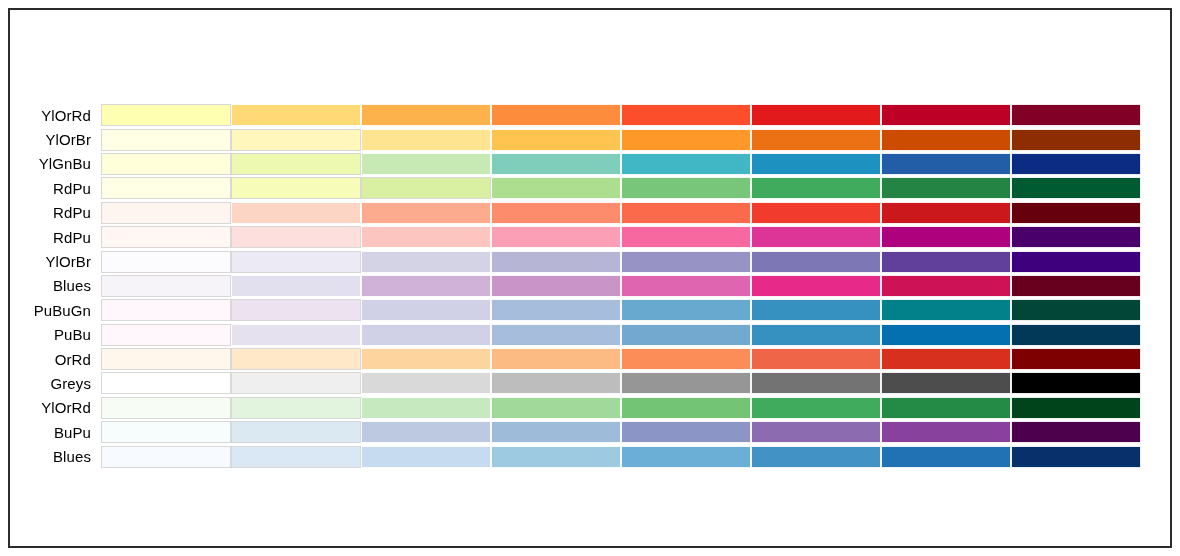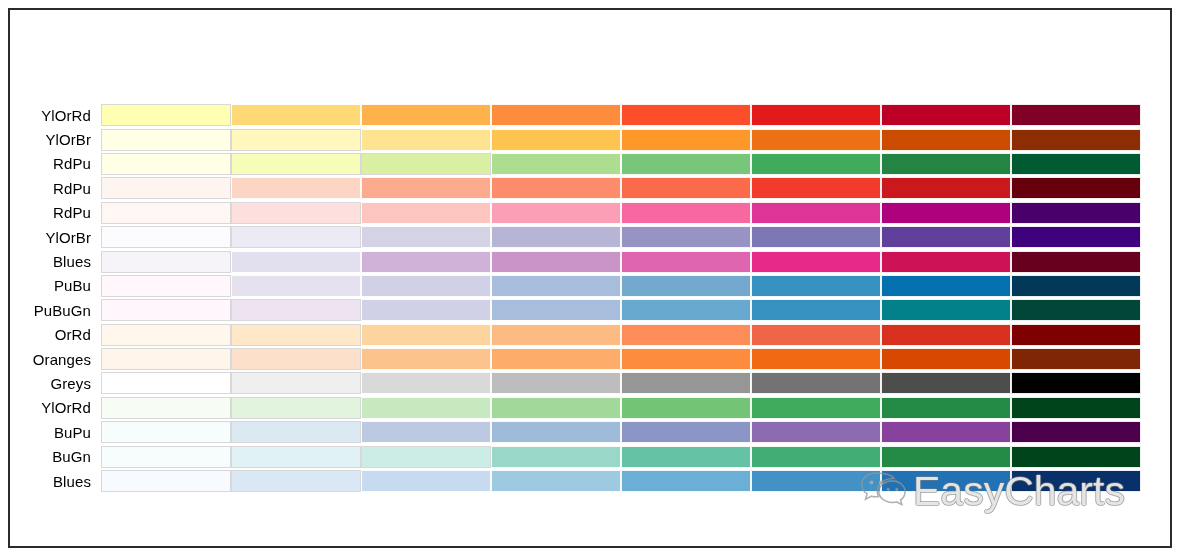--- a/index.html
+++ b/index.html
@@ -144,20 +144,33 @@
             <div class="band outline" title="YlOrBr 2" style="background: rgb(255, 247, 188);"></div>
             <div class="band" title="YlOrBr 3" style="background: rgb(254, 227, 145);"></div>
             <div class="band" title="YlOrBr 4" style="background: rgb(254, 196, 79);"></div>
             <div class="band" title="YlOrBr 5" style="background: rgb(254, 153, 41);"></div>
             <div class="band" title="YlOrBr 6" style="background: rgb(236, 112, 20);"></div>
             <div class="band" title="YlOrBr 7" style="background: rgb(204, 76, 2);"></div>
             <div class="band" title="YlOrBr 8" style="background: rgb(140, 45, 4);"></div>
           </div>
         </div>
         <div class="cmap-row">
+          <div class="row-label">YlGnBu</div>
+          <div class="bands">
+            <div class="band outline" title="YlGnBu 1" style="background: rgb(255, 255, 217);"></div>
+            <div class="band outline" title="YlGnBu 2" style="background: rgb(237, 248, 177);"></div>
+            <div class="band" title="YlGnBu 3" style="background: rgb(199, 233, 180);"></div>
+            <div class="band" title="YlGnBu 4" style="background: rgb(127, 205, 187);"></div>
+            <div class="band" title="YlGnBu 5" style="background: rgb(65, 182, 196);"></div>
+            <div class="band" title="YlGnBu 6" style="background: rgb(29, 145, 192);"></div>
+            <div class="band" title="YlGnBu 7" style="background: rgb(34, 94, 168);"></div>
+            <div class="band" title="YlGnBu 8" style="background: rgb(12, 44, 132);"></div>
+          </div>
+        </div>
+        <div class="cmap-row">
           <div class="row-label">RdPu</div>
           <div class="bands">
             <div class="band outline" title="YlGn 1" style="background: rgb(255, 255, 229);"></div>
             <div class="band outline" title="YlGn 2" style="background: rgb(247, 252, 185);"></div>
             <div class="band outline" title="YlGn 3" style="background: rgb(217, 240, 163);"></div>
             <div class="band" title="YlGn 4" style="background: rgb(173, 221, 142);"></div>
             <div class="band" title="YlGn 5" style="background: rgb(120, 198, 121);"></div>
             <div class="band" title="YlGn 6" style="background: rgb(65, 171, 93);"></div>
             <div class="band" title="YlGn 7" style="background: rgb(35, 132, 67);"></div>
             <div class="band" title="YlGn 8" style="background: rgb(0, 90, 50);"></div>
@@ -209,72 +222,59 @@
             <div class="band" title="PuRd 2" style="background: rgb(226, 224, 239);"></div>
             <div class="band" title="PuRd 3" style="background: rgb(208, 177, 216);"></div>
             <div class="band" title="PuRd 4" style="background: rgb(201, 148, 199);"></div>
             <div class="band" title="PuRd 5" style="background: rgb(223, 101, 176);"></div>
             <div class="band" title="PuRd 6" style="background: rgb(231, 41, 138);"></div>
             <div class="band" title="PuRd 7" style="background: rgb(206, 18, 86);"></div>
             <div class="band" title="PuRd 8" style="background: rgb(103, 0, 31);"></div>
           </div>
         </div>
         <div class="cmap-row">
+          <div class="row-label">PuBuGn</div>
+          <div class="bands">
+            <div class="band outline" title="PuBuGn 1" style="background: rgb(255, 247, 251);"></div>
+            <div class="band outline" title="PuBuGn 2" style="background: rgb(236, 226, 240);"></div>
+            <div class="band" title="PuBuGn 3" style="background: rgb(208, 209, 230);"></div>
+            <div class="band" title="PuBuGn 4" style="background: rgb(166, 189, 219);"></div>
+            <div class="band" title="PuBuGn 5" style="background: rgb(103, 169, 207);"></div>
+            <div class="band" title="PuBuGn 6" style="background: rgb(54, 144, 192);"></div>
+            <div class="band" title="PuBuGn 7" style="background: rgb(2, 129, 138);"></div>
+            <div class="band" title="PuBuGn 8" style="background: rgb(1, 70, 54);"></div>
+          </div>
+        </div>
+        <div class="cmap-row">
           <div class="row-label">PuBu</div>
           <div class="bands">
             <div class="band outline" title="PuBu 1" style="background: rgb(255, 247, 251);"></div>
             <div class="band" title="PuBu 2" style="background: rgb(229, 225, 239);"></div>
             <div class="band" title="PuBu 3" style="background: rgb(208, 209, 230);"></div>
             <div class="band" title="PuBu 4" style="background: rgb(166, 189, 219);"></div>
             <div class="band" title="PuBu 5" style="background: rgb(116, 169, 207);"></div>
             <div class="band" title="PuBu 6" style="background: rgb(54, 144, 192);"></div>
             <div class="band" title="PuBu 7" style="background: rgb(5, 112, 176);"></div>
             <div class="band" title="PuBu 8" style="background: rgb(2, 56, 88);"></div>
           </div>
         </div>
         <div class="cmap-row">
-          <div class="row-label">PuBuGn</div>
-          <div class="bands">
-            <div class="band outline" title="PuBuGn 1" style="background: rgb(255, 247, 251);"></div>
-            <div class="band outline" title="PuBuGn 2" style="background: rgb(236, 226, 240);"></div>
-            <div class="band" title="PuBuGn 3" style="background: rgb(208, 209, 230);"></div>
-            <div class="band" title="PuBuGn 4" style="background: rgb(166, 189, 219);"></div>
-            <div class="band" title="PuBuGn 5" style="background: rgb(103, 169, 207);"></div>
-            <div class="band" title="PuBuGn 6" style="background: rgb(54, 144, 192);"></div>
-            <div class="band" title="PuBuGn 7" style="background: rgb(2, 129, 138);"></div>
-            <div class="band" title="PuBuGn 8" style="background: rgb(1, 70, 54);"></div>
-          </div>
-        </div>
-        <div class="cmap-row">
           <div class="row-label">OrRd</div>
           <div class="bands">
             <div class="band outline" title="OrRd 1" style="background: rgb(255, 247, 236);"></div>
             <div class="band outline" title="OrRd 2" style="background: rgb(254, 232, 200);"></div>
             <div class="band" title="OrRd 3" style="background: rgb(253, 212, 158);"></div>
             <div class="band" title="OrRd 4" style="background: rgb(253, 187, 132);"></div>
             <div class="band" title="OrRd 5" style="background: rgb(252, 141, 89);"></div>
             <div class="band" title="OrRd 6" style="background: rgb(239, 101, 72);"></div>
             <div class="band" title="OrRd 7" style="background: rgb(215, 48, 31);"></div>
             <div class="band" title="OrRd 8" style="background: rgb(127, 0, 0);"></div>
           </div>
         </div>
         <div class="cmap-row">
-          <div class="row-label">Oranges</div>
-          <div class="bands">
-            <div class="band outline" title="Oranges 1" style="background: rgb(255, 245, 235);"></div>
-            <div class="band outline" title="Oranges 2" style="background: rgb(253, 224, 202);"></div>
-            <div class="band" title="Oranges 3" style="background: rgb(253, 195, 141);"></div>
-            <div class="band" title="Oranges 4" style="background: rgb(253, 172, 105);"></div>
-            <div class="band" title="Oranges 5" style="background: rgb(253, 141, 60);"></div>
-            <div class="band" title="Oranges 6" style="background: rgb(241, 105, 19);"></div>
-            <div class="band" title="Oranges 7" style="background: rgb(217, 72, 1);"></div>
-            <div class="band" title="Oranges 8" style="background: rgb(127, 39, 4);"></div>
-          </div>
-        </div>
-        <div class="cmap-row">
           <div class="row-label">Greys</div>
           <div class="bands">
             <div class="band outline" title="Greys 1" style="background: rgb(255, 255, 255);"></div>
             <div class="band outline" title="Greys 2" style="background: rgb(239, 239, 239);"></div>
             <div class="band" title="Greys 3" style="background: rgb(217, 217, 217);"></div>
             <div class="band" title="Greys 4" style="background: rgb(189, 189, 189);"></div>
             <div class="band" title="Greys 5" style="background: rgb(150, 150, 150);"></div>
             <div class="band" title="Greys 6" style="background: rgb(115, 115, 115);"></div>
             <div class="band" title="Greys 7" style="background: rgb(77, 77, 77);"></div>
             <div class="band" title="Greys 8" style="background: rgb(0, 0, 0);"></div>
@@ -300,60 +300,28 @@
             <div class="band outline" title="BuPu 2" style="background: rgb(219, 233, 242);"></div>
             <div class="band" title="BuPu 3" style="background: rgb(189, 201, 225);"></div>
             <div class="band" title="BuPu 4" style="background: rgb(158, 188, 218);"></div>
             <div class="band" title="BuPu 5" style="background: rgb(140, 150, 198);"></div>
             <div class="band" title="BuPu 6" style="background: rgb(140, 107, 177);"></div>
             <div class="band" title="BuPu 7" style="background: rgb(136, 65, 157);"></div>
             <div class="band" title="BuPu 8" style="background: rgb(77, 0, 75);"></div>
           </div>
         </div>
         <div class="cmap-row">
-          <div class="row-label">BuGn</div>
-          <div class="bands">
-            <div class="band outline" title="BuGn 1" style="background: rgb(247, 252, 253);"></div>
-            <div class="band outline" title="BuGn 2" style="background: rgb(224, 242, 246);"></div>
-            <div class="band outline" title="BuGn 3" style="background: rgb(204, 236, 230);"></div>
-            <div class="band" title="BuGn 4" style="background: rgb(153, 216, 201);"></div>
-            <div class="band" title="BuGn 5" style="background: rgb(102, 194, 164);"></div>
-            <div class="band" title="BuGn 6" style="background: rgb(65, 174, 118);"></div>
-            <div class="band" title="BuGn 7" style="background: rgb(35, 139, 69);"></div>
-            <div class="band" title="BuGn 8" style="background: rgb(0, 68, 27);"></div>
-          </div>
-        </div>
-        <div class="cmap-row">
           <div class="row-label">Blues</div>
           <div class="bands">
             <div class="band outline" title="Blues 1" style="background: rgb(247, 251, 255);"></div>
             <div class="band outline" title="Blues 2" style="background: rgb(218, 232, 245);"></div>
             <div class="band" title="Blues 3" style="background: rgb(198, 219, 239);"></div>
             <div class="band" title="Blues 4" style="background: rgb(158, 202, 225);"></div>
             <div class="band" title="Blues 5" style="background: rgb(107, 174, 214);"></div>
             <div class="band" title="Blues 6" style="background: rgb(66, 146, 198);"></div>
             <div class="band" title="Blues 7" style="background: rgb(33, 113, 181);"></div>
             <div class="band" title="Blues 8" style="background: rgb(8, 48, 107);"></div>
           </div>
         </div>
       </div>
   </div>
 
-  <div id="watermark">
-    <svg id="wm-logo" viewBox="0 0 64 64" xmlns="http://www.w3.org/2000/svg">
-      <g fill="none" stroke="rgba(150,150,150,0.75)" stroke-width="2">
-        <path d="M24.5 9C14.3 9 6 15.7 6 24c0 4.7 2.7 8.9 6.9 11.6L11 42.5l7.6-3.9c1.9.5 3.9.8 5.9.8
-                 1 0 2-.07 3-.2C26.6 37 26 34.6 26 32c0-8.9 8.7-16 19.5-16 .7 0 1.4.03 2.1.1C45.3 11.9 35.7 9 24.5 9z"></path>
-        <path d="M45.5 19C35.8 19 28 25.2 28 32.8c0 7.6 7.8 13.8 17.5 13.8 1.8 0 3.6-.2 5.2-.6l6.7 3.4-1.7-5.9
-                 c3.6-2.5 5.8-6.2 5.8-10.7C61.5 25.2 53.7 19 45.5 19z"></path>
-      </g>
-      <g fill="rgba(170,170,170,0.85)">
-        <circle cx="18.5" cy="21" r="2.6"></circle>
-        <circle cx="30.5" cy="21" r="2.6"></circle>
-      </g>
-      <g fill="rgba(150,150,150,0.8)">
-        <circle cx="40" cy="30" r="2.1"></circle>
-        <circle cx="51" cy="30" r="2.1"></circle>
-      </g>
-    </svg>
-    <div id="wm-text">EasyCharts</div>
-  </div>
 </div>
 
 </body></html>

